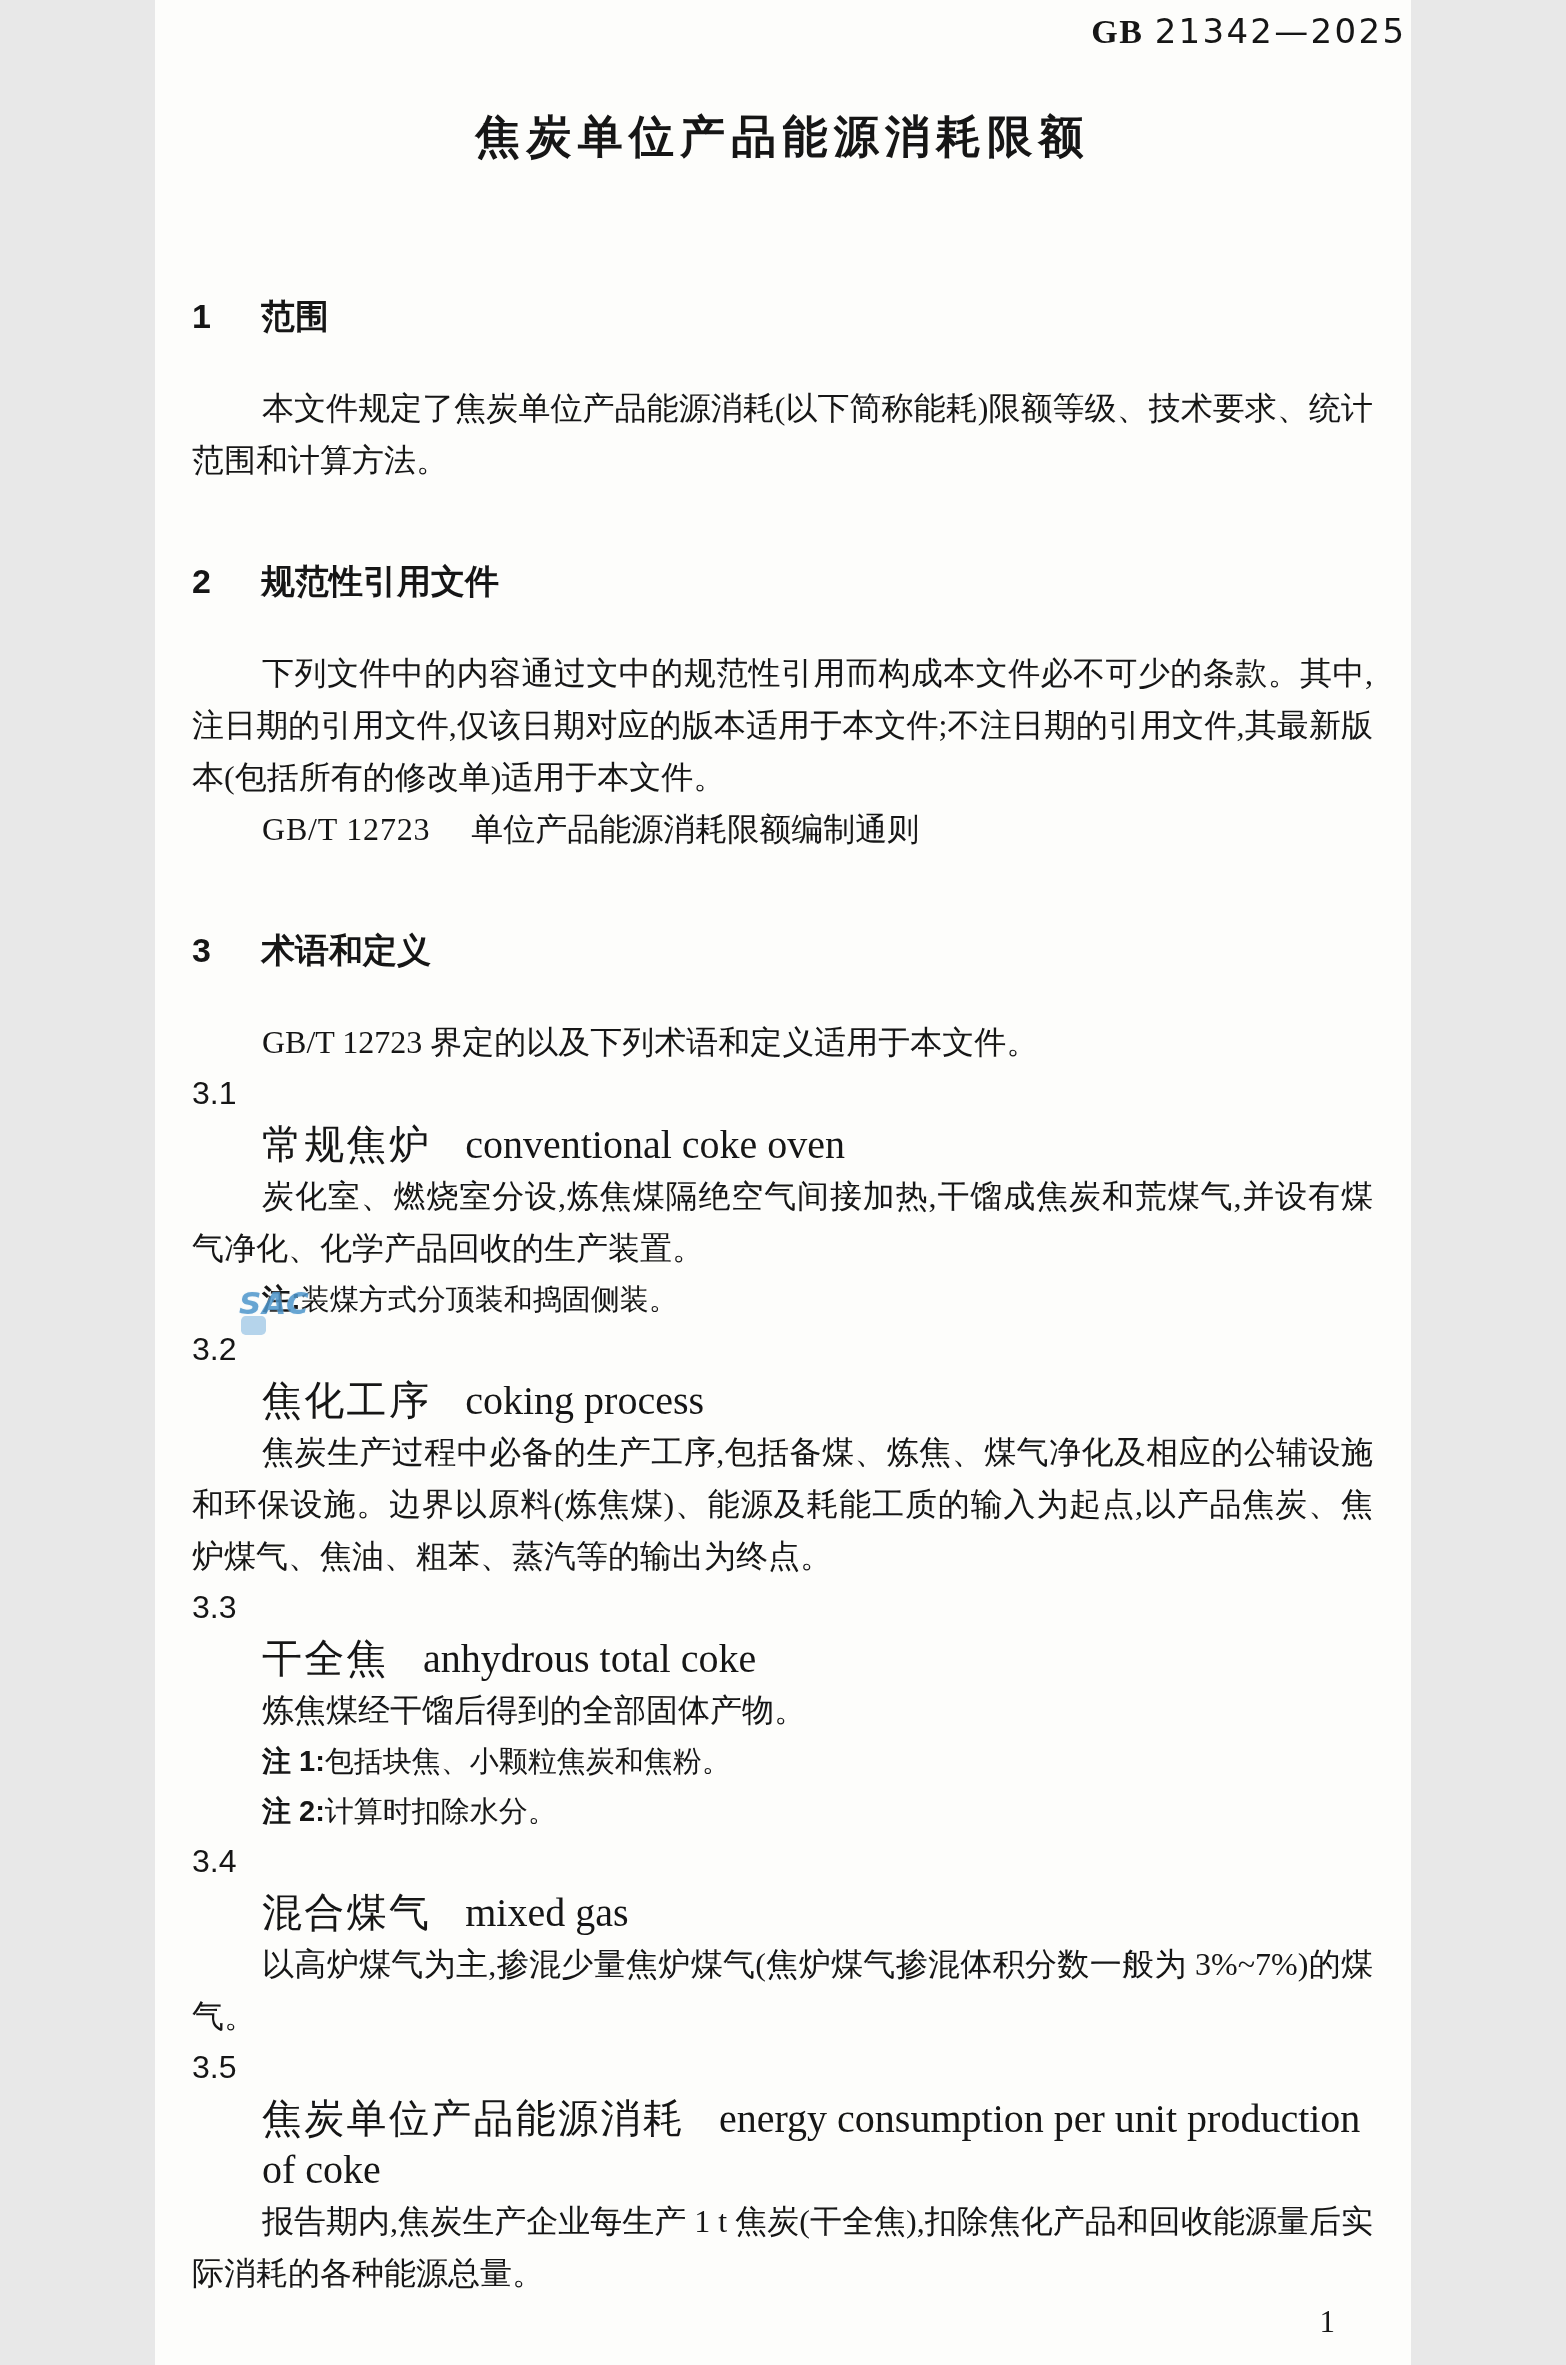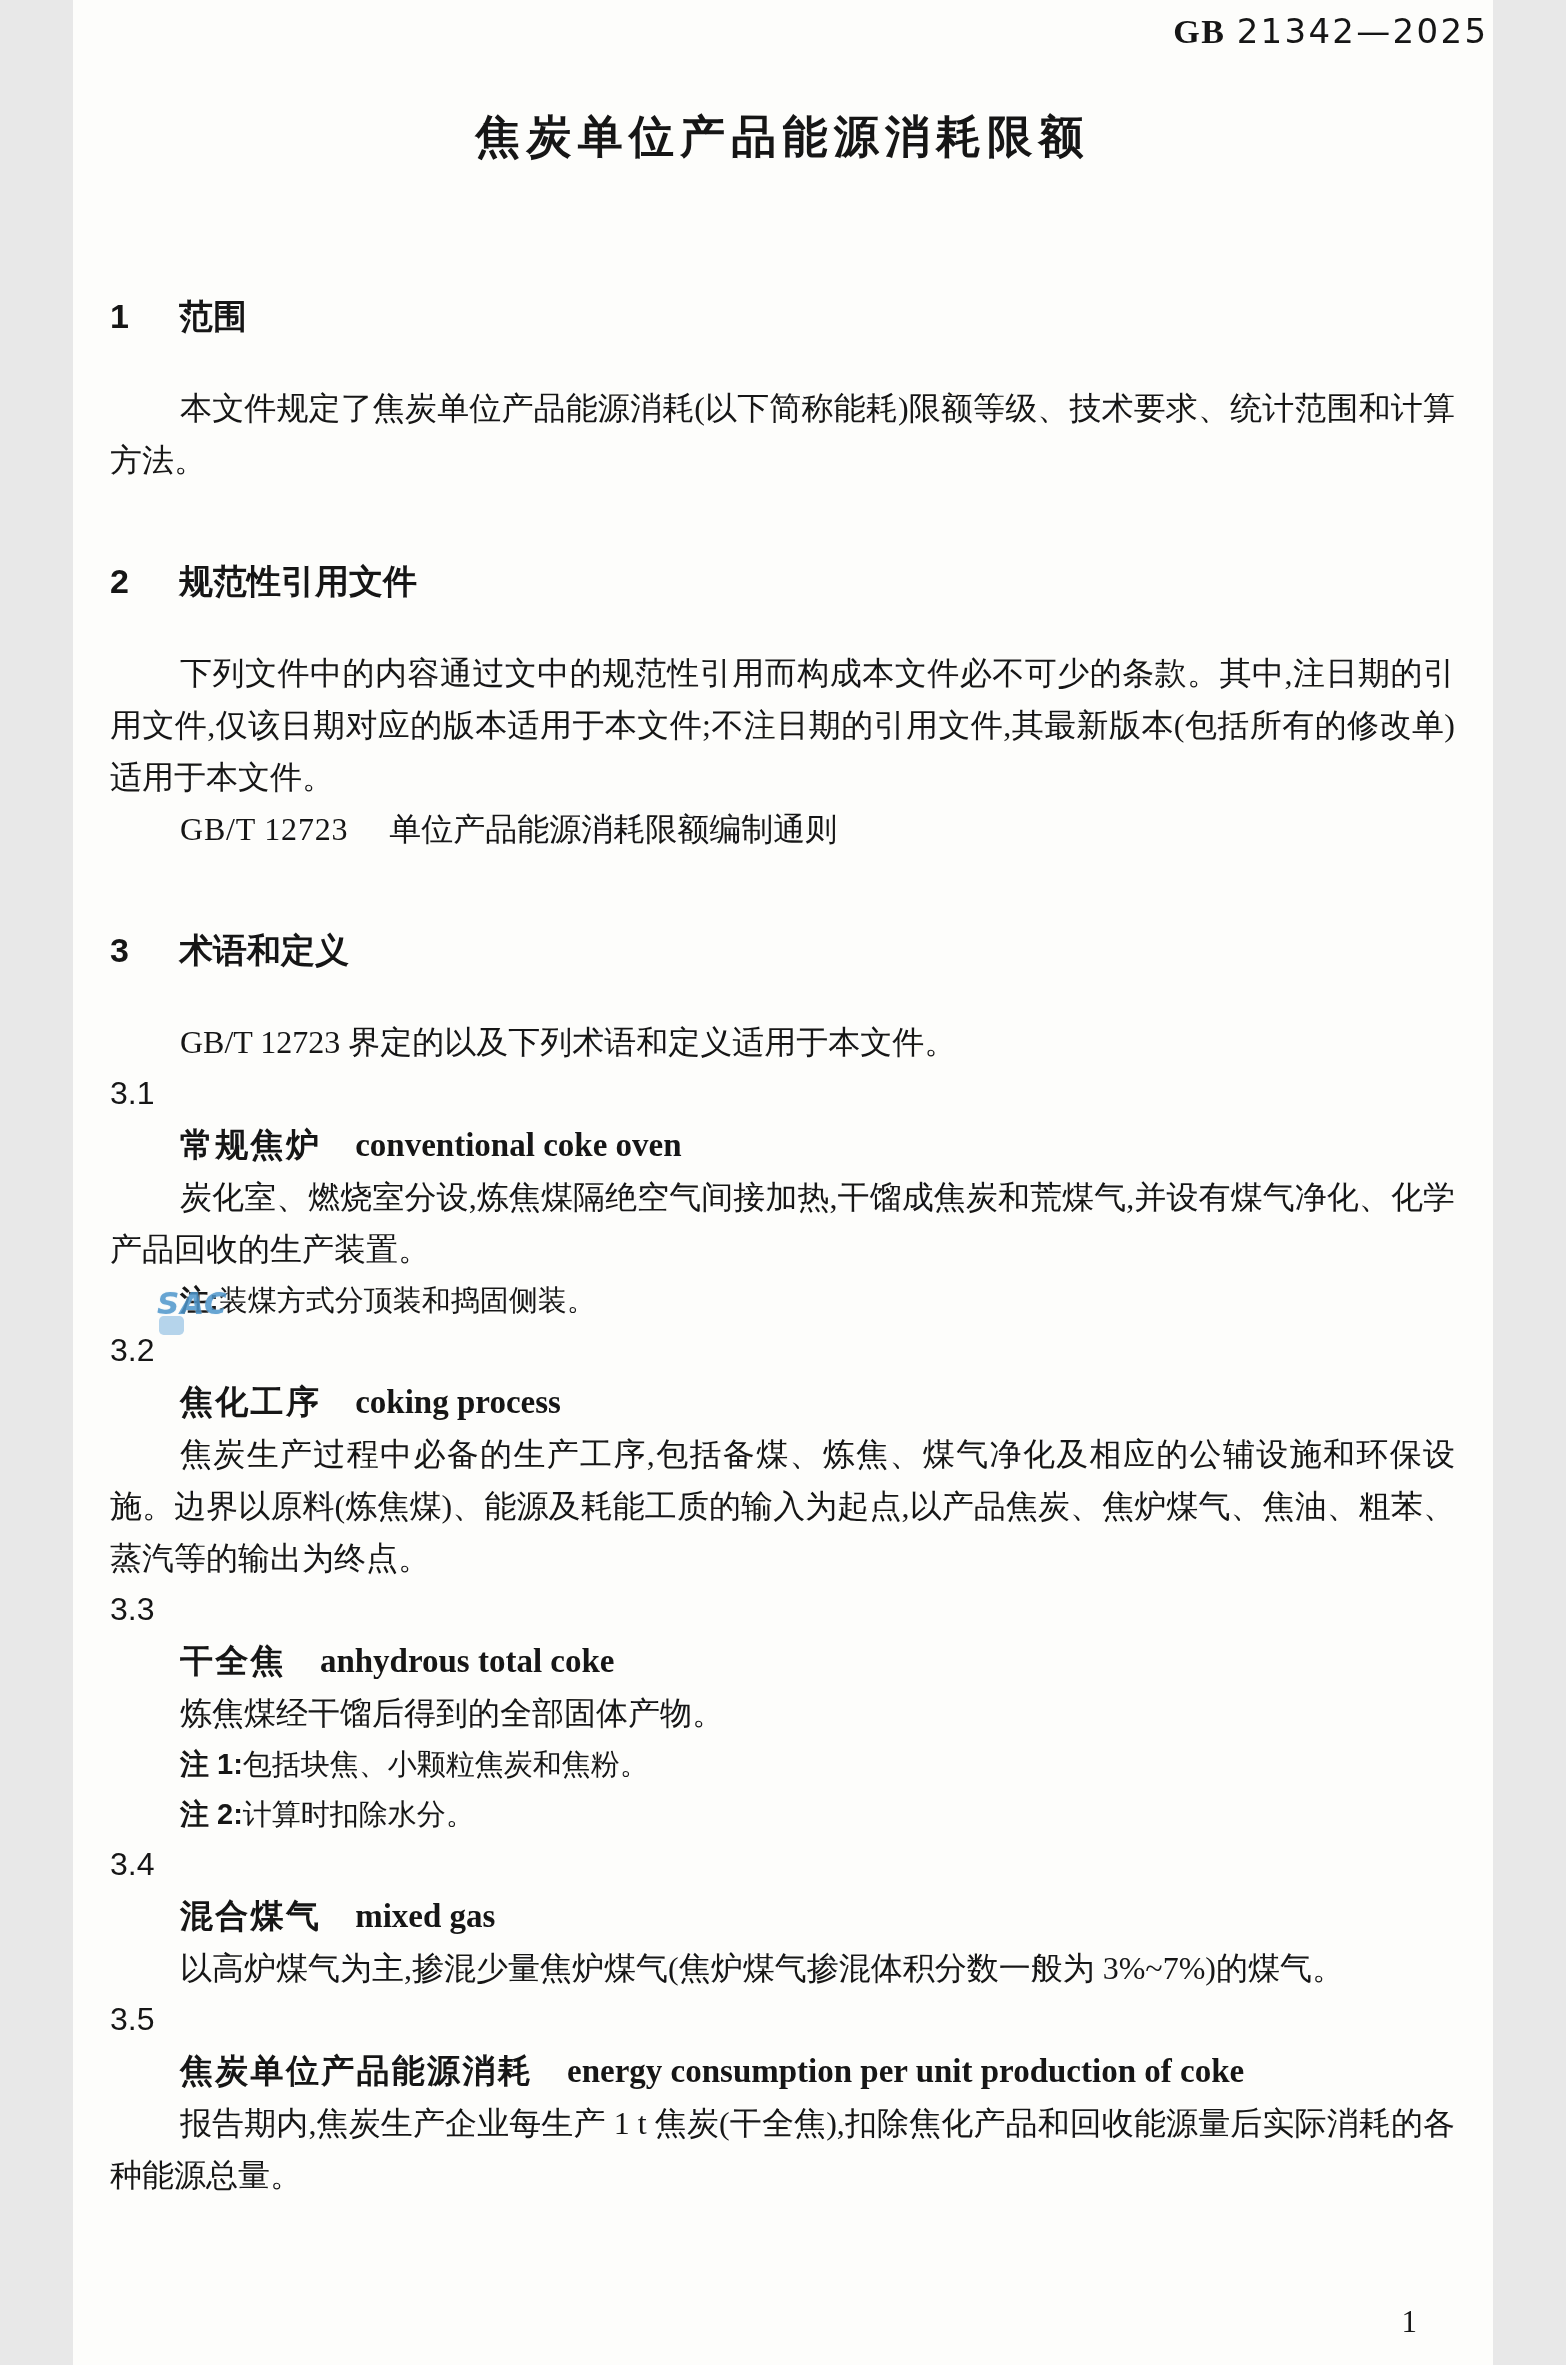--- a/index.html
+++ b/index.html
@@ -1,18 +1,18 @@
 <!DOCTYPE html>
 <html style="font-size:12.5px"><head>
 <meta charset="utf-8">
 <style>
   html,body { margin:0; padding:0; background:#e8e8e8; }
   .page {
     position:relative;
-    width:1420px; height:2366px;
+    width:1256px; height:2366px;
     margin:0 auto;
     background:#fdfdfb;
     color:#161616;
     font-family:"Liberation Serif","DejaVu Serif",serif;
     overflow:hidden;
     box-sizing:border-box;
   }
   .content { padding:0 38px 0 37px; }
 
   
@@ -70,23 +70,23 @@
   .ref-title { margin-left:41px; }
 
   
   .term-no {
     font-family:Liberation Sans, sans-serif;
     font-size:32px;
     line-height:51px;
   }
   .term-head {
     padding-left:70px;
-    font-size:33px;
+    font-size:40px;
     line-height:51px;
-    font-weight:700;
+    font-weight:400;
   }
   .term-zh { font-family:"Liberation Sans","DejaVu Sans",sans-serif; letter-spacing:2.3px; }
   .term-en { font-family:"Liberation Serif","DejaVu Serif",serif; margin-left:34px; }
   .term-def { margin:0; font-size:32px; line-height:52px; text-align:justify; text-indent:70px; }
 
   .note {
     padding-left:70px;
     font-size:29px;
     line-height:50px;
   }

